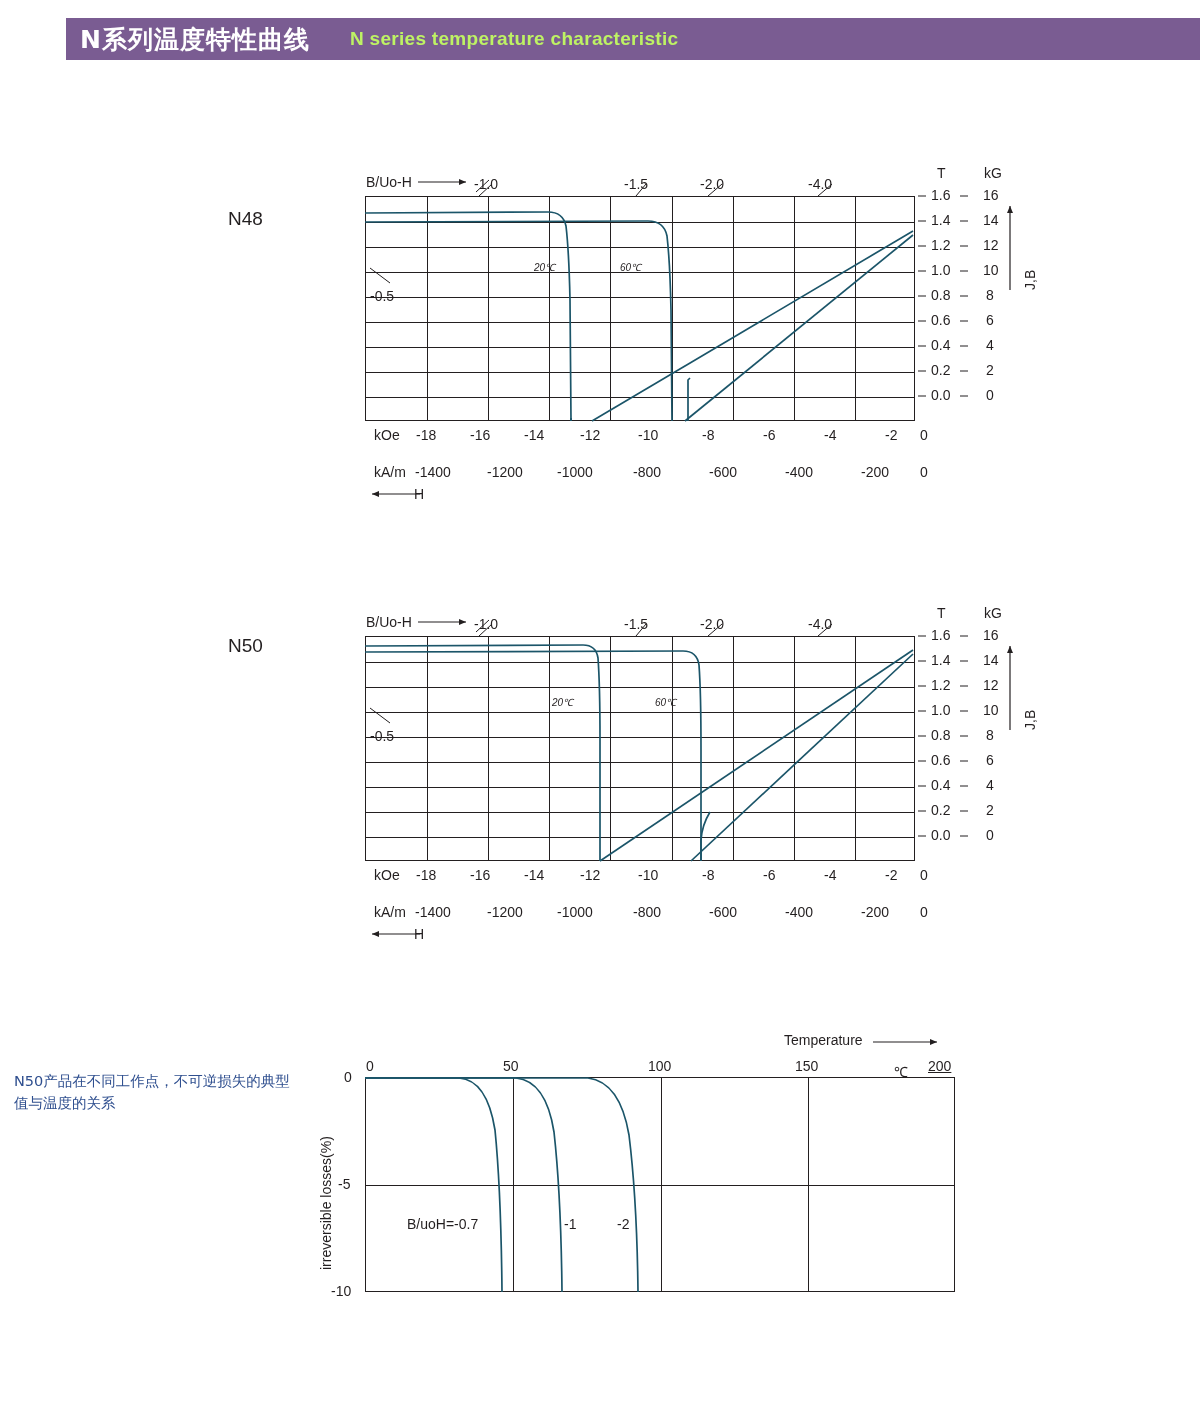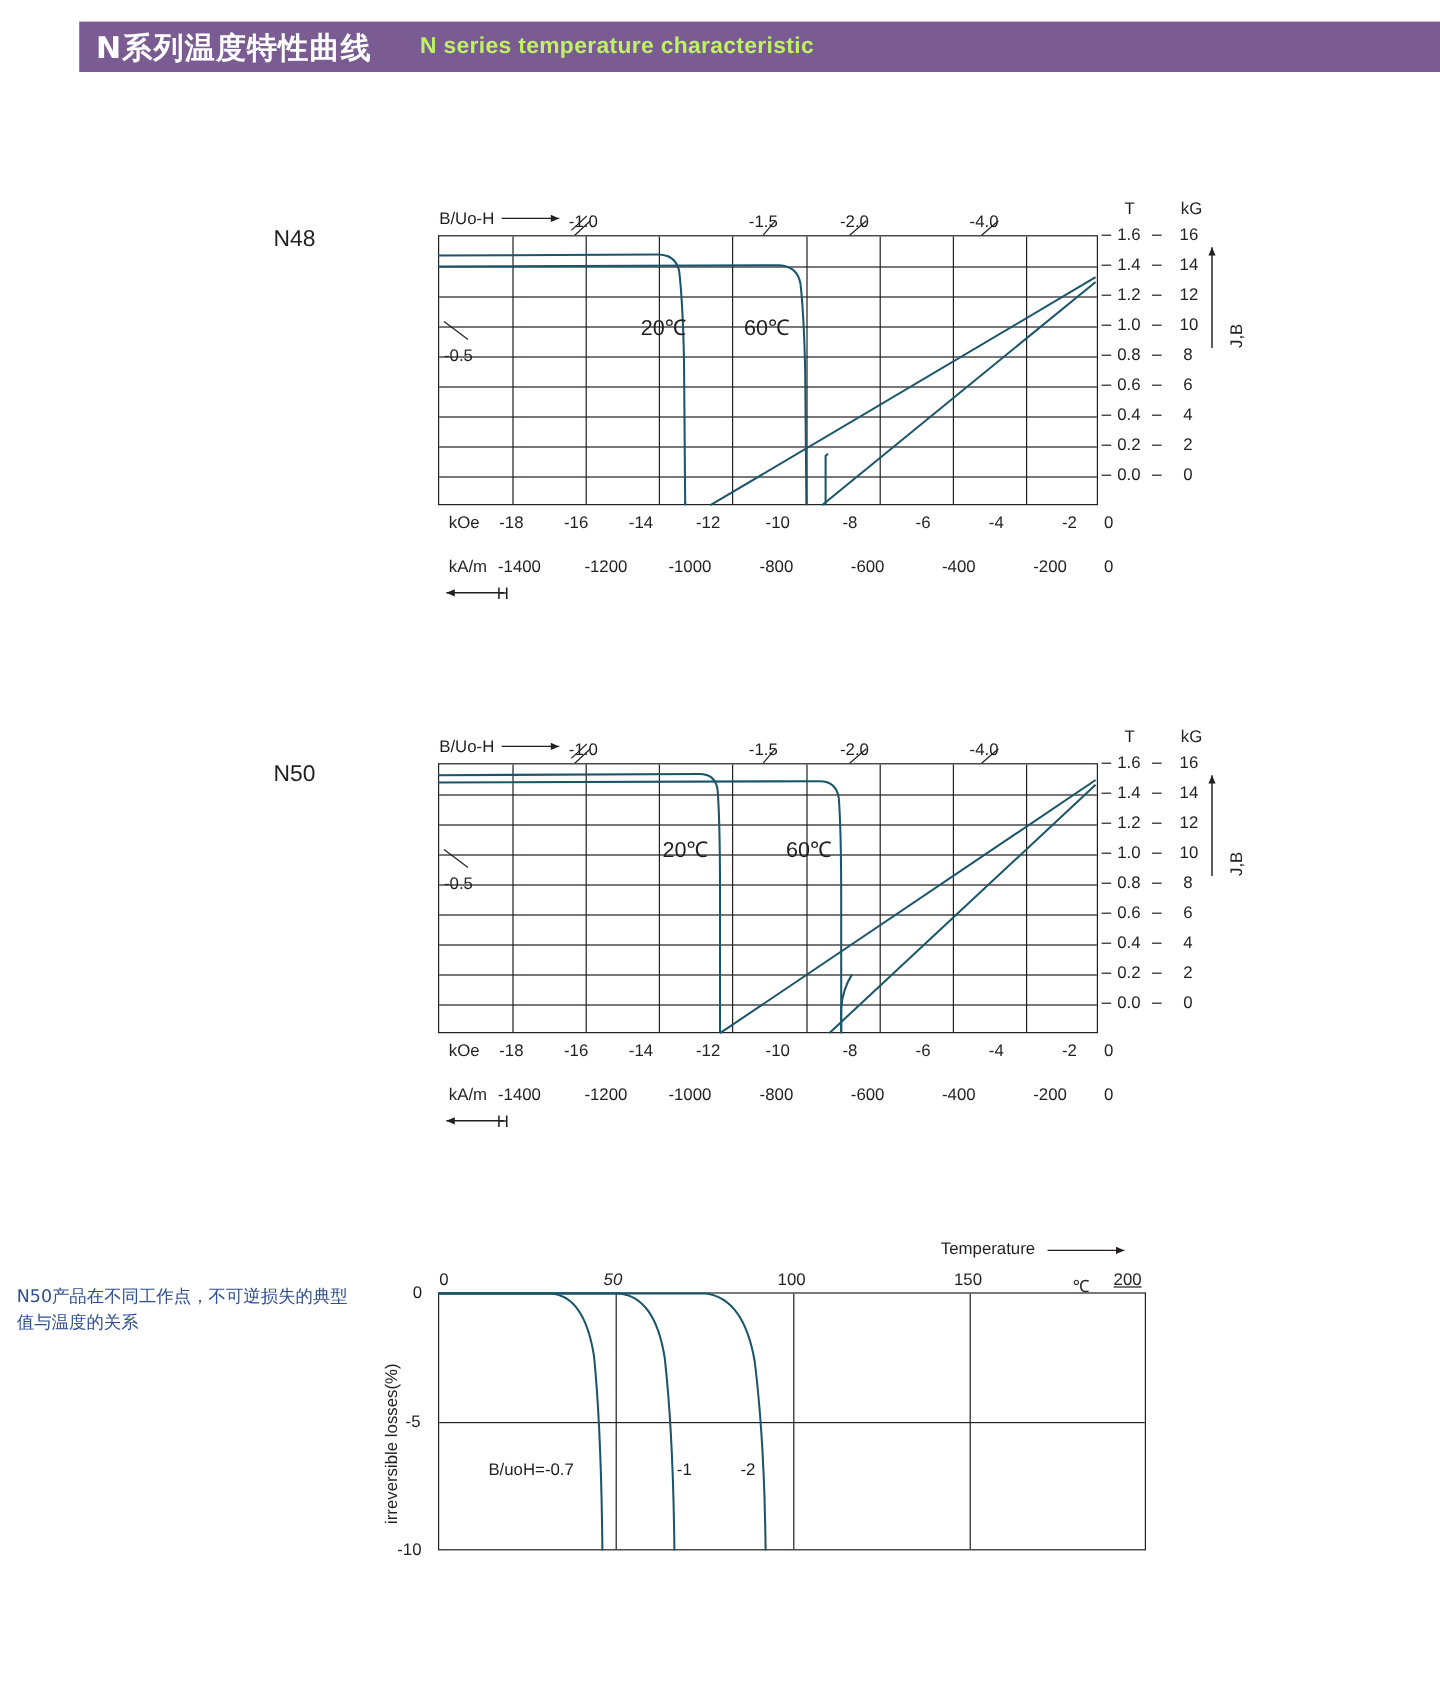--- a/index.html
+++ b/index.html
@@ -19,21 +19,21 @@
   .header .en{
     color:#bef264;font-size:19px;font-weight:bold;margin-left:40px;letter-spacing:0.3px;
   }
   
   .chart-block{position:absolute;}
   .grid{position:absolute;border:1px solid #231f20;box-sizing:border-box;background:#fff;}
   .gl{position:absolute;background:#231f20;}
   .gl.v{width:1px;top:0;bottom:0;}
   .gl.h{height:1px;left:0;right:0;}
   .lbl{position:absolute;font-size:14px;white-space:nowrap;color:#231f20;}
-  .series-label{position:absolute;font-size:18px;color:#231f20;background:transparent;}
+  .series-label{position:absolute;font-size:10px;color:#231f20;background:transparent;font-style:italic;}
   .rowlabel{position:absolute;font-size:19px;color:#231f20;}
   svg{position:absolute;left:0;top:0;overflow:visible;}
   
   .note{position:absolute;left:14px;top:1070px;width:276px;color:#2f4f8f;}
   .note .cn{font-size:14.5px;line-height:22px;font-family:"DejaVu Sans", sans-serif;}
   .note .en{font-size:13.5px;line-height:20px;margin-top:14px;}
   .vert{
     position:absolute;transform:rotate(-90deg);transform-origin:left top;
     font-size:14px;white-space:nowrap;color:#231f20;
   }
@@ -41,21 +41,21 @@
 </head>
 <body>
 
 <div class="header">
   <span class="cn">N系列温度特性曲线</span>
   <span class="en">N  series temperature characteristic</span>
 </div>
 
 <div class="chart-block" style="left:0;top:0;width:1200px;height:520px;">
 
-  <div class="rowlabel" style="left:228px;top:189px;">N48</div>
+  <div class="rowlabel" style="left:228px;top:208px;">N48</div>
 
   <div class="grid" style="left:365px;top:196px;width:550px;height:225px;">
 
     <div class="gl v" style="left:61px;"></div>
     <div class="gl v" style="left:122px;"></div>
     <div class="gl v" style="left:183px;"></div>
     <div class="gl v" style="left:244px;"></div>
     <div class="gl v" style="left:306px;"></div>
     <div class="gl v" style="left:367px;"></div>
     <div class="gl v" style="left:428px;"></div>
@@ -344,21 +344,21 @@
     <g stroke="#231f20" stroke-width="1.2" fill="#231f20">
       <path d="M873,22 L937,22"></path>
       <path d="M937,22 l-7,-3 l0,6 z" stroke="none"></path>
     </g>
   </svg>
 
   <div class="lbl" style="left:784px;top:12px;">Temperature</div>
   <div class="lbl" style="left:894px;top:42px;">℃</div>
 
   <div class="lbl" style="left:366px;top:38px;">0</div>
-  <div class="lbl" style="left:503px;top:38px;font-style:italic;">50</div>
+  <div class="lbl" style="left:503px;top:38px;">50</div>
   <div class="lbl" style="left:648px;top:38px;">100</div>
   <div class="lbl" style="left:795px;top:38px;">150</div>
   <div class="lbl" style="left:928px;top:38px;text-decoration:underline;">200</div>
 
   <div class="lbl" style="left:344px;top:49px;">0</div>
   <div class="lbl" style="left:338px;top:156px;">-5</div>
   <div class="lbl" style="left:331px;top:263px;">-10</div>
 
   <div class="vert" style="left:318px;top:250px;">irreversible  losses(%)</div>
 

